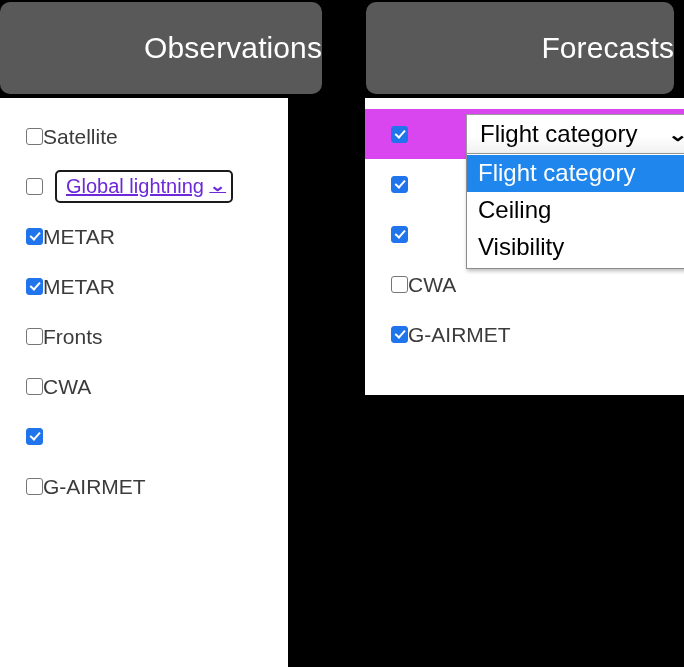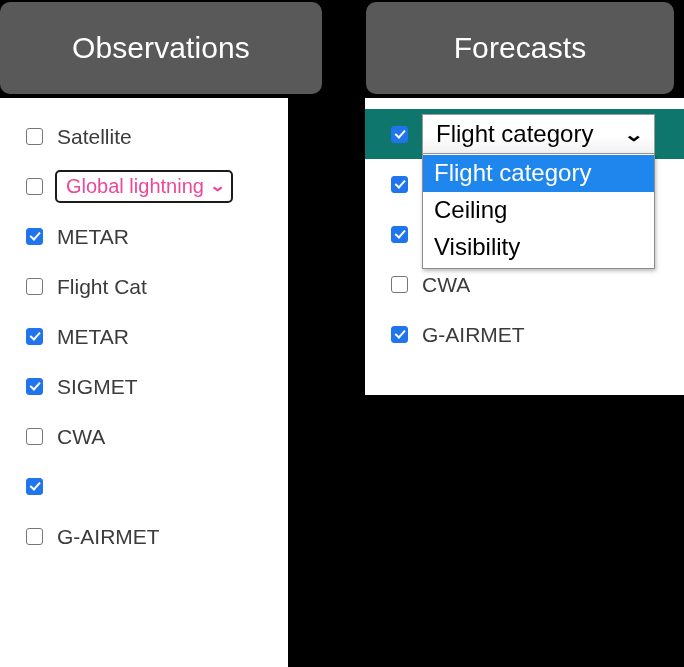--- a/index.html
+++ b/index.html
@@ -17,21 +17,21 @@
   }
 
   
   .tab-header {
     position: absolute;
     background: #595959;
     color: #ffffff;
     border-radius: 10px;
     display: flex;
     align-items: center;
-    justify-content: center;
+    justify-content: flex-end;
     font-size: 30px;
     font-weight: 400;
     letter-spacing: 0.1px;
     user-select: none;
   }
   #tab-observations {
     left: 0px;
     top: 2px;
     width: 322px;
     height: 92px;
@@ -67,21 +67,22 @@
     display: flex;
     align-items: center;
     height: 50px;
     padding-left: 26px;
     box-sizing: border-box;
   }
   #panel-observations .rows { padding-top: 13px; }
   #panel-forecasts .rows { padding-top: 11px; }
 
   .row.row-highlight {
-    background: #0f766e;
+    background: #d946ef;
+    gap: 44px;
   }
 
   .cb {
     width: 17px;
     height: 17px;
     min-width: 17px;
     border-radius: 3px;
     box-sizing: border-box;
     position: relative;
     display: inline-block;
@@ -101,43 +102,43 @@
     left: 4.6px;
     top: 1.4px;
     width: 4px;
     height: 8.4px;
     border: solid #ffffff;
     border-width: 0 2.2px 2.2px 0;
     transform: rotate(42deg);
   }
 
   .row-label {
-    margin-left: 14px;
     font-size: 21px;
     color: #3b3b3b;
     line-height: 1;
     white-space: nowrap;
     user-select: none;
   }
 
   
   .select-closed {
     margin-left: 12px;
     height: 33px;
     box-sizing: border-box;
     border: 2.5px solid #1b1b1b;
     border-radius: 5px;
     background: #ffffff;
     display: flex;
     align-items: center;
     padding: 0 7px 0 9px;
     font-size: 20px;
-    color: #ec4899;
+    color: #6d28d9;
     cursor: pointer;
     white-space: nowrap;
+    text-decoration: underline;
   }
   .select-closed .caret {
     margin-left: 7px;
     font-size: 16px;
     line-height: 1;
     font-weight: bold;
     transform: scaleX(1.25);
     display: inline-block;
   }
 
@@ -221,35 +222,31 @@
         <span>Global lightning</span>
         <span class="caret">⌄</span>
       </span>
     </div>
 
     <div class="row">
       <span class="cb on"></span>
       <span class="row-label">METAR</span>
     </div>
 
-    <div class="row">
-      <span class="cb off"></span>
-      <span class="row-label">Flight Cat</span>
-    </div>
 
     <div class="row">
       <span class="cb on"></span>
       <span class="row-label">METAR</span>
     </div>
 
-
-    <div class="row">
-      <span class="cb on"></span>
-      <span class="row-label">SIGMET</span>
-    </div>
+    <div class="row">
+      <span class="cb off"></span>
+      <span class="row-label">Fronts</span>
+    </div>
+
 
     <div class="row">
       <span class="cb off"></span>
       <span class="row-label">CWA</span>
     </div>
 
     <div class="row">
       <span class="cb on"></span>
     </div>
 

